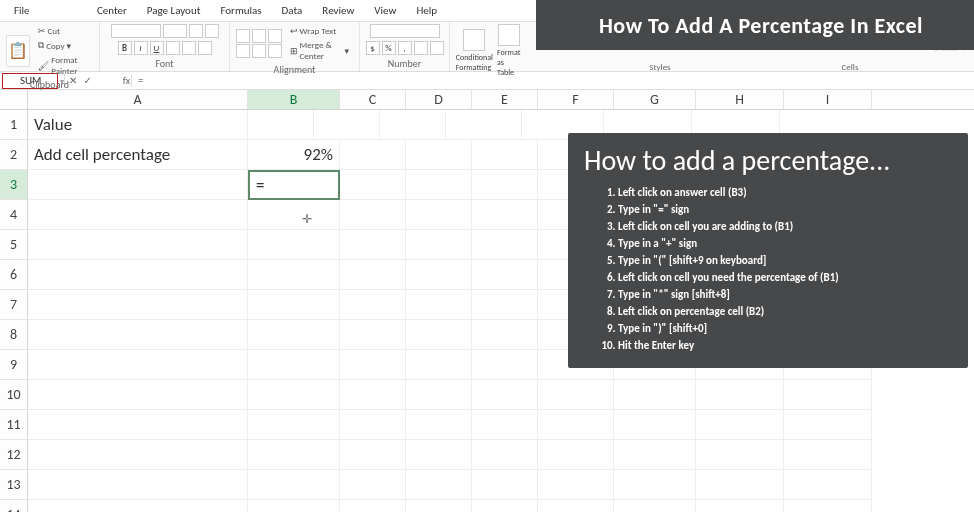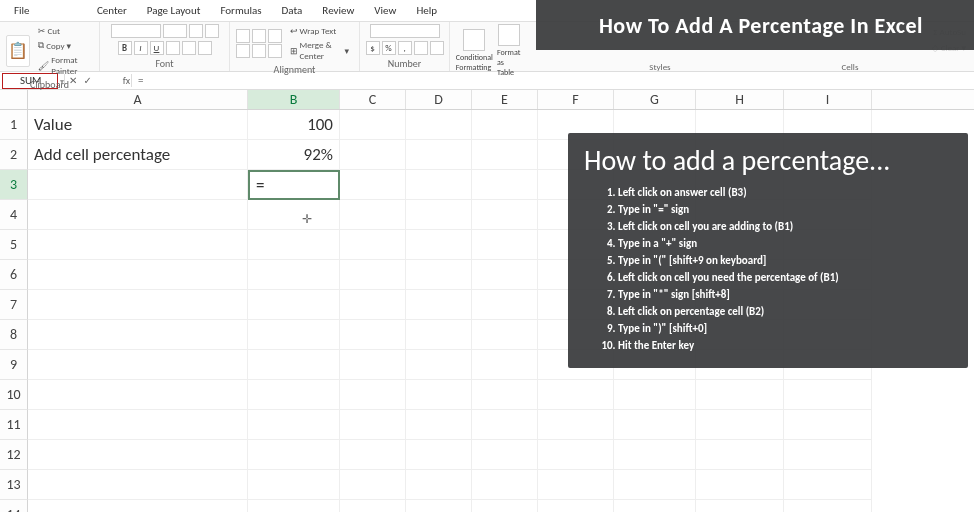--- a/index.html
+++ b/index.html
@@ -211,21 +211,20 @@
       <div class="colhdr cE">E</div>
       <div class="colhdr cF">F</div>
       <div class="colhdr cG">G</div>
       <div class="colhdr cH">H</div>
       <div class="colhdr cI">I</div>
     </div>
 
     <div class="data-rows">
       <div class="row">
         <div class="cell cA">Value</div>
-        <div class="cell cB rt">100</div>
         <div class="cell cC"></div>
         <div class="cell cD"></div>
         <div class="cell cE"></div>
         <div class="cell cF"></div>
         <div class="cell cG"></div>
         <div class="cell cH"></div>
         <div class="cell cI"></div>
       </div>
       <div class="row">
         <div class="cell cA">Add cell percentage</div>

